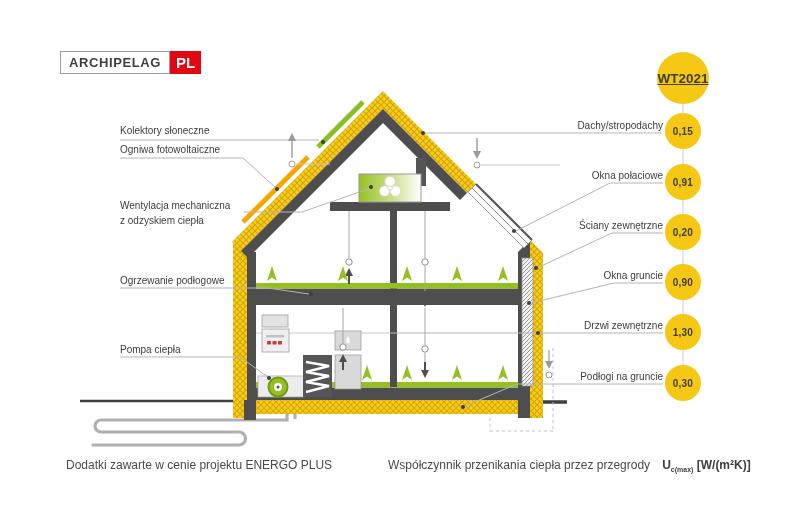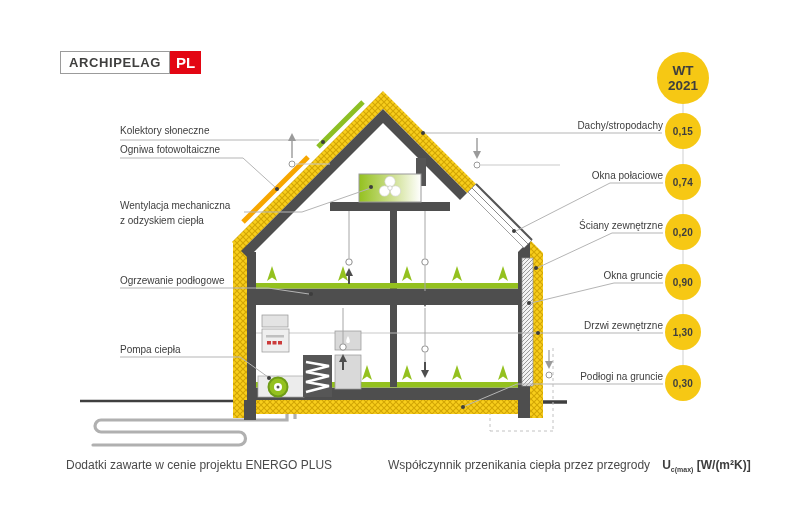--- a/index.html
+++ b/index.html
@@ -5,22 +5,22 @@
   html,body{margin:0;padding:0;background:#fff;}
   .stage{position:relative;width:787px;height:530px;background:#fff;overflow:hidden;
          font-family:"Liberation Sans",sans-serif;}
   .stage svg{position:absolute;left:0;top:0;z-index:1;}
   .lbl{position:absolute;z-index:2;font-size:10px;color:#3d3d3d;white-space:nowrap;}
   .lbl.r{text-align:right;}
   .ucircle{position:absolute;z-index:2;width:36px;height:36px;border-radius:50%;
            background:#F6C814;display:flex;align-items:center;justify-content:center;
            font-weight:bold;font-size:10px;color:#3e3e3e;letter-spacing:0.2px;}
   .badge{position:absolute;z-index:2;width:52px;height:52px;border-radius:50%;
-         background:#F6C814;display:flex;flex-direction:column;align-items:center;
-         justify-content:center;font-weight:bold;font-size:13.5px;line-height:15px;color:#3e3e3e;}
+         background:#F6C814;display:flex;flex-direction:row;align-items:center;
+         justify-content:center;font-weight:bold;font-size:13.5px;line-height:15px;color:#3e3e3e;text-decoration:underline;}
   .logo{position:absolute;left:60px;top:51px;z-index:2;display:flex;align-items:stretch;}
   .logo .brand{border:1px solid #9b9b9b;background:#fff;color:#3f3f3e;font-weight:bold;
                font-size:13px;letter-spacing:0.6px;padding:3px 8px;display:flex;align-items:center;}
   .logo .pl{background:#E30613;color:#fff;font-weight:bold;font-size:15px;
             padding:3px 6px;display:flex;align-items:center;}
   .footer{position:absolute;z-index:2;font-size:12px;color:#4a4a4a;white-space:nowrap;}
   .usym{font-weight:bold;color:#3e3e3e;margin-left:12px;}
   .usym sub{font-size:7px;}
 </style>
 </head>
@@ -233,21 +233,21 @@
   <div class="lbl" style="left:120px;top:344px">Pompa ciepła</div>
 
   <div class="lbl r" style="right:124px;top:120px">Dachy/stropodachy</div>
   <div class="lbl r" style="right:124px;top:170px">Okna połaciowe</div>
   <div class="lbl r" style="right:124px;top:220px">Ściany zewnętrzne</div>
   <div class="lbl r" style="right:124px;top:270px">Okna gruncie</div>
   <div class="lbl r" style="right:124px;top:320px">Drzwi zewnętrzne</div>
   <div class="lbl r" style="right:124px;top:371px">Podłogi na gruncie</div>
 
   <div class="ucircle" style="left:665px;top:113px">0,15</div>
-  <div class="ucircle" style="left:665px;top:164px">0,74</div>
+  <div class="ucircle" style="left:665px;top:164px">0,91</div>
   <div class="ucircle" style="left:665px;top:214px">0,20</div>
   <div class="ucircle" style="left:665px;top:264px">0,90</div>
   <div class="ucircle" style="left:665px;top:314px">1,30</div>
   <div class="ucircle" style="left:665px;top:365px">0,30</div>
 
   <div class="footer" style="left:66px;top:458px">Dodatki zawarte w cenie projektu ENERGO PLUS</div>
   <div class="footer" style="left:388px;top:458px">
     <span>Współczynnik przenikania ciepła przez przegrody</span><span class="usym"><span>U</span><sub>c(max)</sub> <span>[W/(m²K)]</span></span>
   </div>
 

